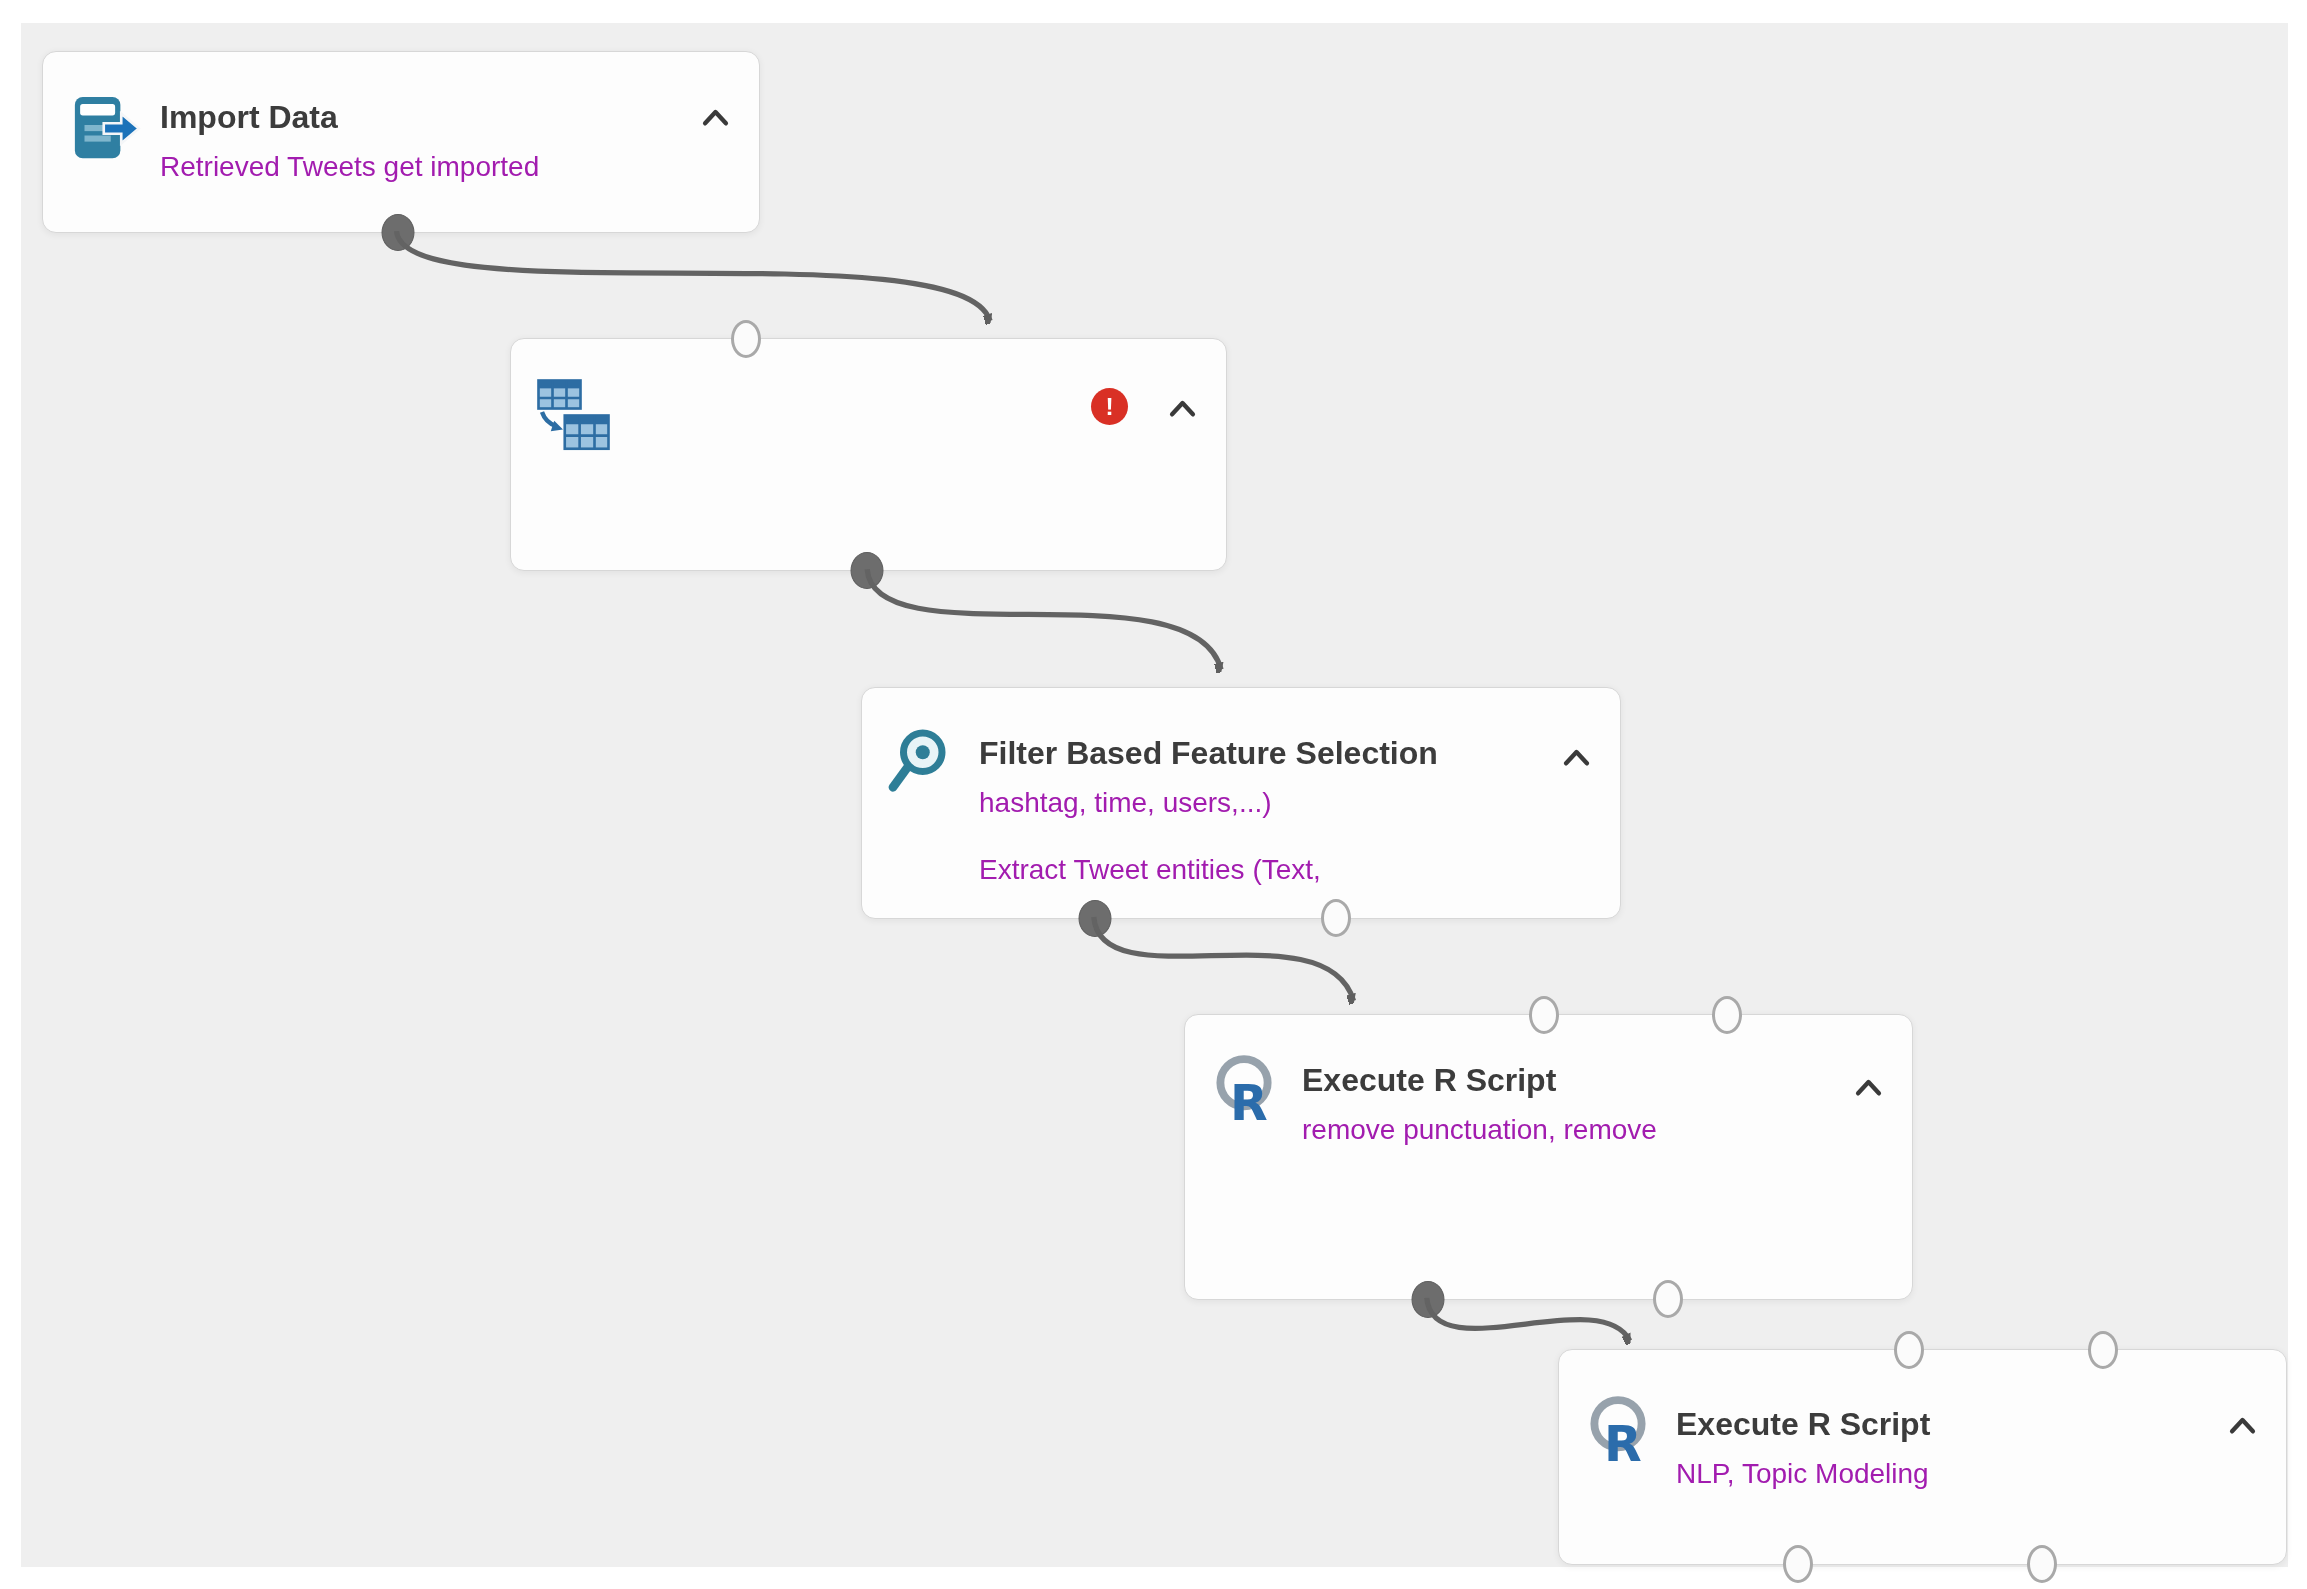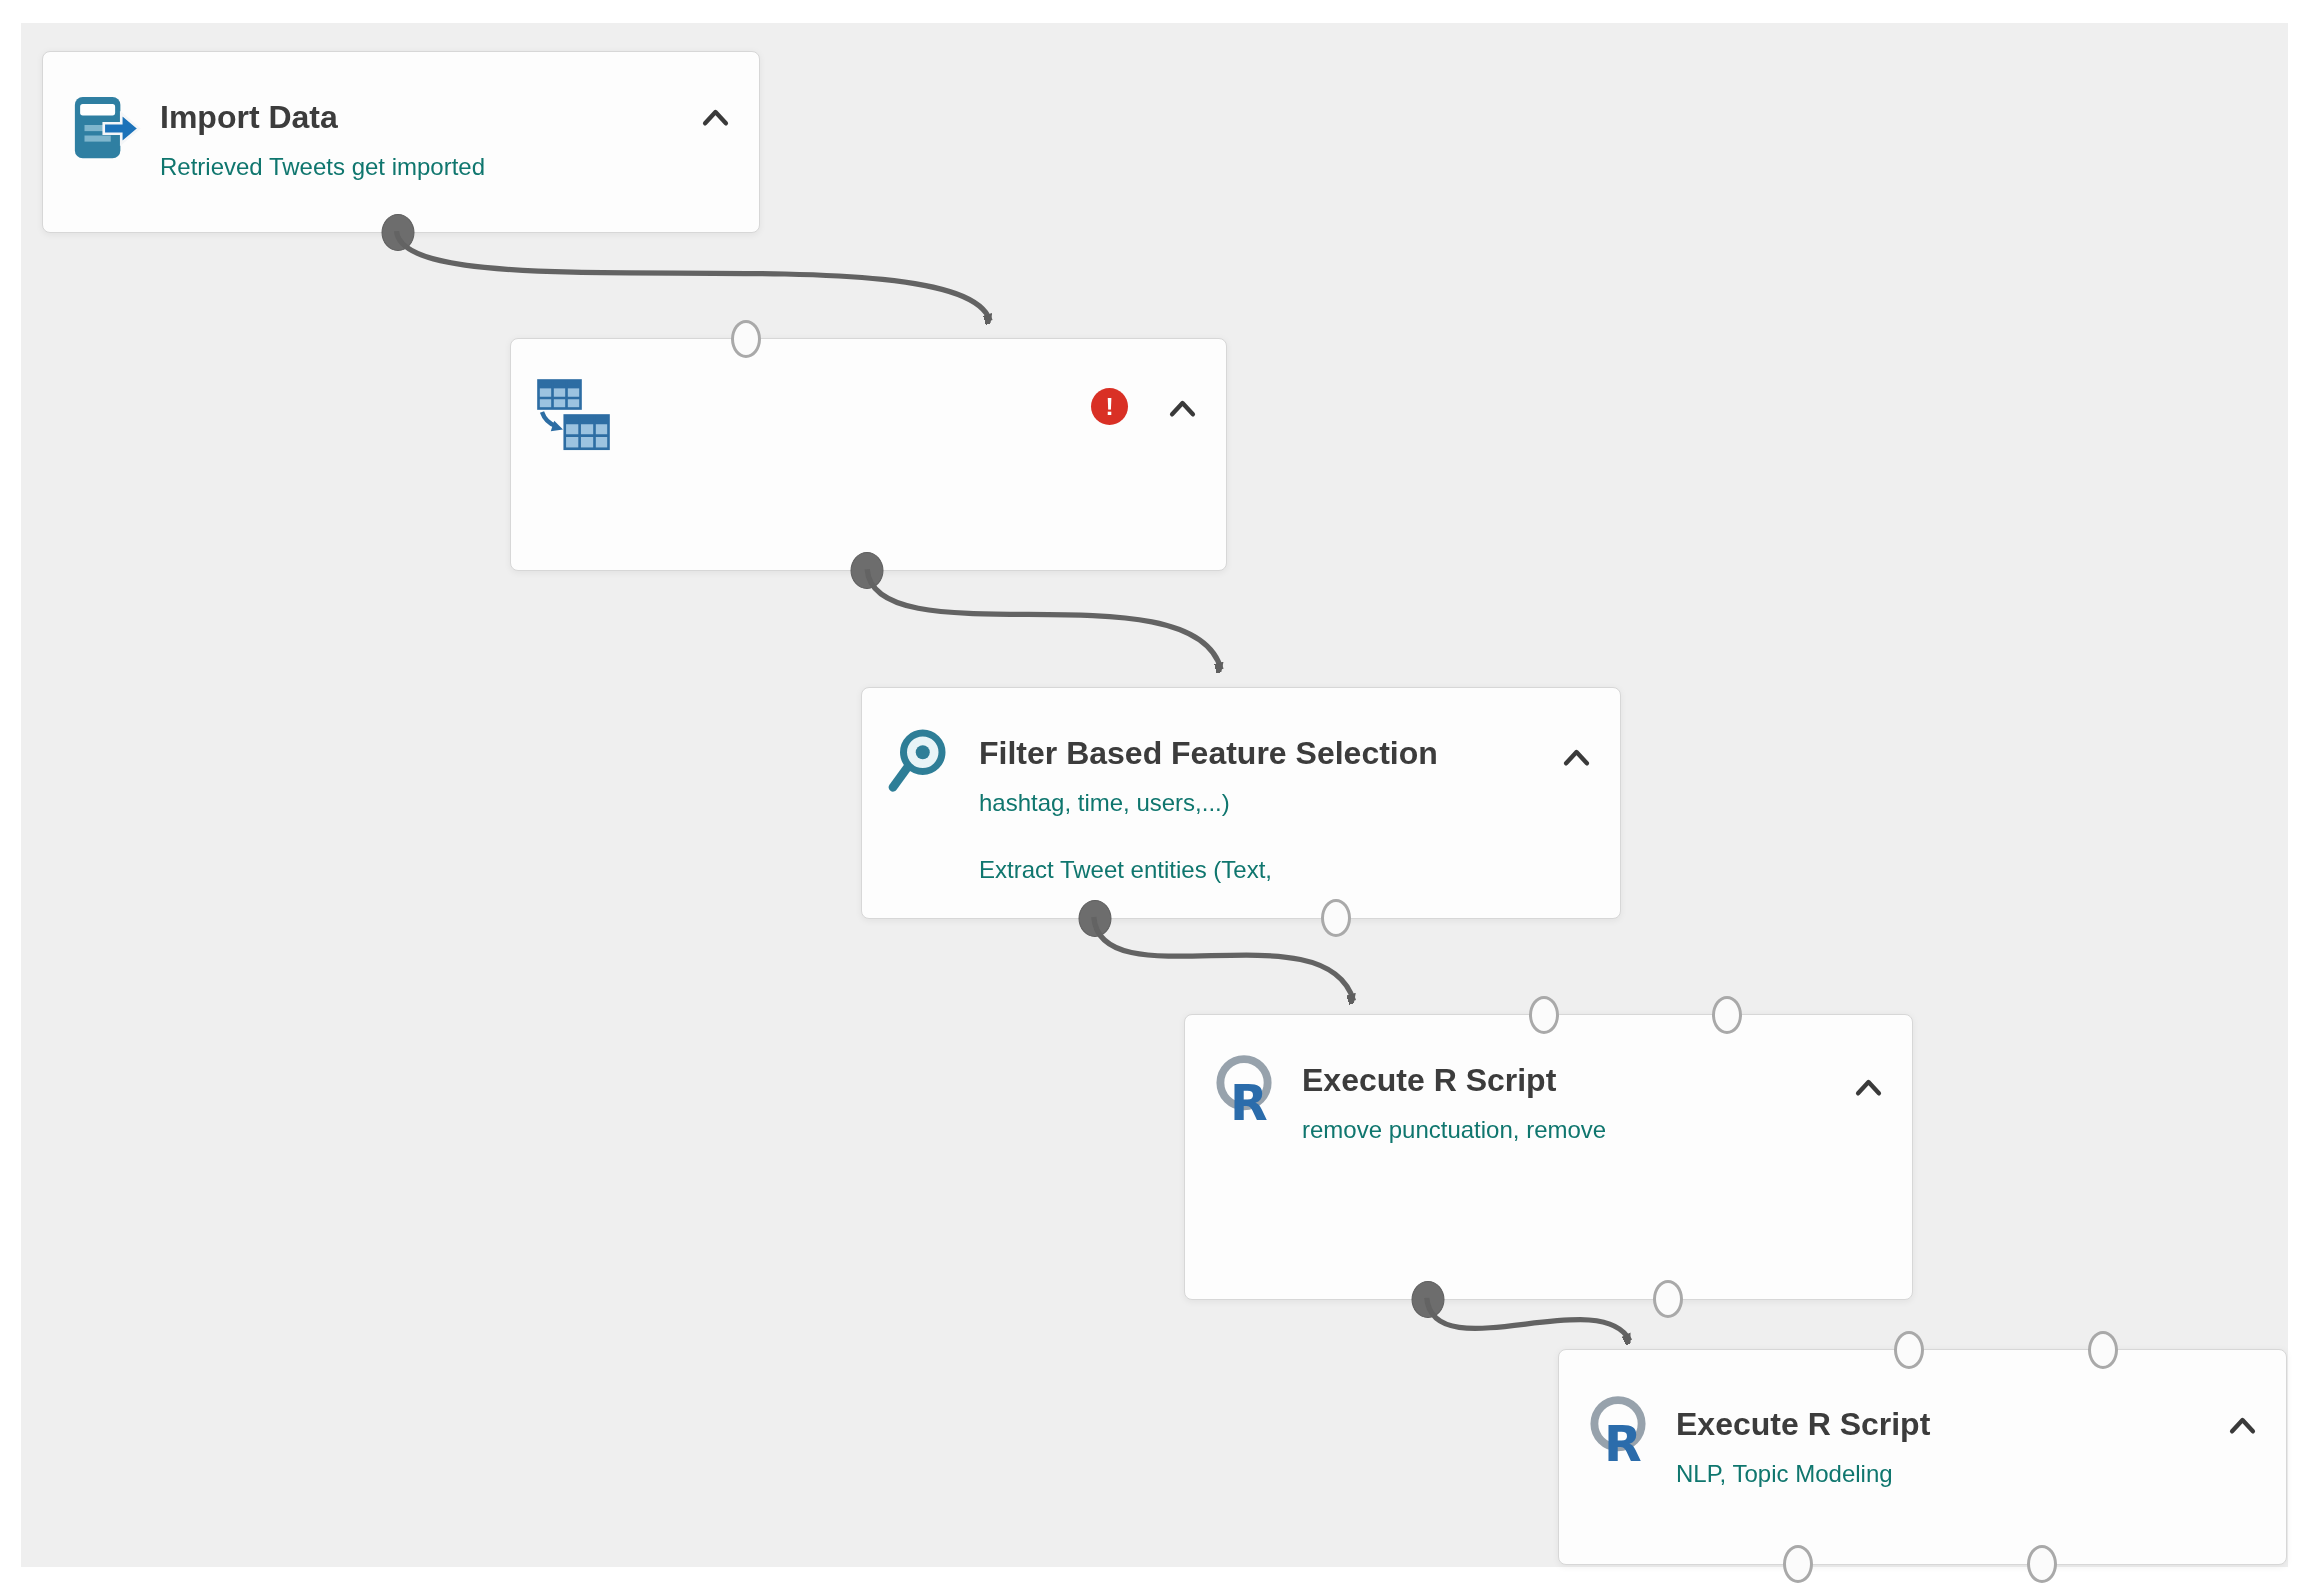--- a/index.html
+++ b/index.html
@@ -22,21 +22,21 @@
     left: 21px;
     top: 23px;
     width: 2267px;
     height: 1544px;
     background: #efefef;
   }
   .node {
     position: absolute;
     background: #fdfdfd;
     border: 1.7px solid #d7d7d7;
-    border-radius: 8px;
+    border-radius: 14px;
     box-shadow: 0 1.7px 7px rgba(0,0,0,0.06);
     z-index: 2;
   }
   .node-icon {
     position: absolute;
     left: 24.4px;
     top: 38px;
     width: 77px;
     height: 77px;
   }
@@ -48,23 +48,23 @@
   }
   .node-title {
     font-size: 32px;
     font-weight: 700;
     color: #3c3c3c;
     line-height: 40px;
     white-space: nowrap;
     margin-bottom: 10.5px;
   }
   .desc-line {
-    font-size: 24px;
+    font-size: 28px;
     font-weight: 400;
-    color: #0f766e;
+    color: #a21caf;
     line-height: 38px;
     margin-bottom: 29px;
     white-space: nowrap;
   }
   .collapse-btn {
     position: absolute;
     right: 26px;
     top: 54px;
     width: 35px;
     height: 26px;

